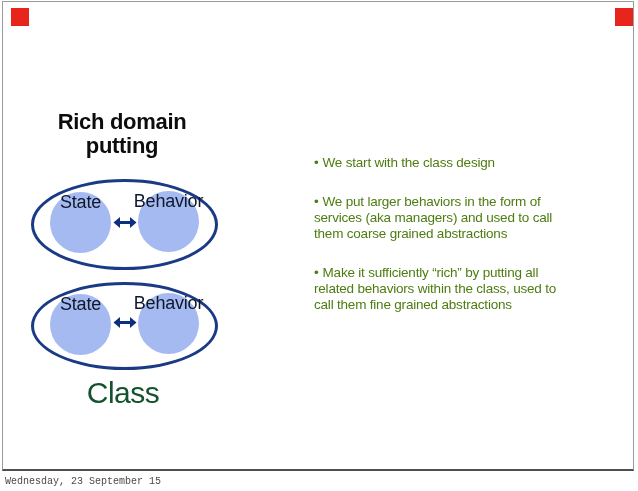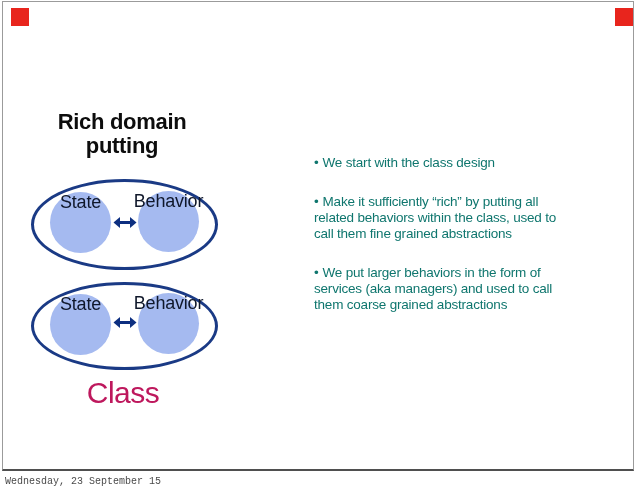--- a/index.html
+++ b/index.html
@@ -73,30 +73,30 @@
   }
   .a1 { left: 110px; top: 214px; }
   .a2 { left: 110px; top: 314px; }
 
   .caption {
     position: absolute;
     left: 0; top: 374px; width: 240px;
     text-align: center;
     font-size: 30px;
     letter-spacing: -0.5px;
-    color: #be185d;
+    color: #14532d;
   }
 
   .bullets {
     position: absolute;
     left: 311px; top: 153px; width: 275px;
     font-size: 13.5px;
     line-height: 16px;
     letter-spacing: -0.2px;
-    color: #0f766e;
+    color: #4d7c0f;
   }
   .bullets p { margin: 0 0 23px 0; }
   .bullets .line { white-space: nowrap; }
   .bullet-marker { margin-right: 4px; }
 
   .footer {
     position: absolute;
     left: 5px; top: 476px;
     font-size: 10px;
     line-height: 12px;
@@ -145,28 +145,28 @@
       <path d="M17 1 L23.5 6.5 L17 12 Z" fill="currentColor"></path>
     </svg>
 
     <div class="caption">Class</div>
 
     <div class="bullets">
       <p>
         <span class="line"><span class="bullet-marker">•</span><span>We start with the class design</span></span>
       </p>
       <p>
+        <span class="line"><span class="bullet-marker">•</span><span>We put larger behaviors in the form of</span></span>
+        <span class="line" style="display:block">services (aka managers) and used to call</span>
+        <span class="line" style="display:block">them coarse grained abstractions</span>
+      </p>
+      <p>
         <span class="line"><span class="bullet-marker">•</span><span>Make it sufficiently “rich” by putting all</span></span>
         <span class="line" style="display:block">related behaviors within the class, used to</span>
         <span class="line" style="display:block">call them fine grained abstractions</span>
-      </p>
-      <p>
-        <span class="line"><span class="bullet-marker">•</span><span>We put larger behaviors in the form of</span></span>
-        <span class="line" style="display:block">services (aka managers) and used to call</span>
-        <span class="line" style="display:block">them coarse grained abstractions</span>
       </p>
     </div>
 
   </div>
 
   <div class="footer">Wednesday, 23 September 15</div>
 
 </div>
 
 </body></html>

